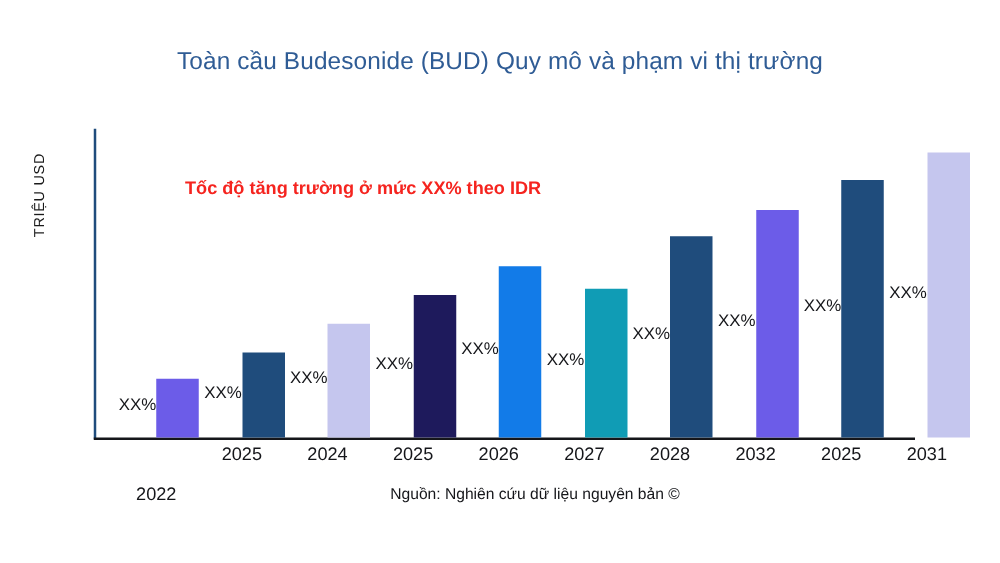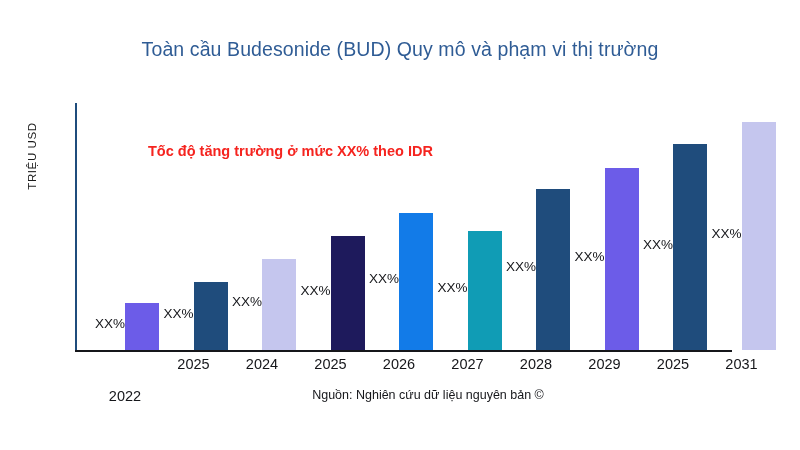--- a/index.html
+++ b/index.html
@@ -161,21 +161,21 @@
       <div class="x-tick" style="left: 433.5px;">2027</div>
       <div class="bar-group" style="left: 502px;">
         <div class="bar-value">XX%</div>
         <div class="bar-rect" style="height: 161px; background: rgb(31, 76, 124);"></div>
       </div>
       <div class="x-tick" style="left: 502px;">2028</div>
       <div class="bar-group" style="left: 570.5px;">
         <div class="bar-value">XX%</div>
         <div class="bar-rect" style="height: 182px; background: rgb(108, 92, 232);"></div>
       </div>
-      <div class="x-tick" style="left: 570.5px;">2029</div>
+      <div class="x-tick" style="left: 570.5px;">2032</div>
       <div class="bar-group" style="left: 639px;">
         <div class="bar-value">XX%</div>
         <div class="bar-rect" style="height: 206px; background: rgb(31, 76, 124);"></div>
       </div>
       <div class="x-tick" style="left: 639px;">2025</div>
       <div class="bar-group" style="left: 707.5px;">
         <div class="bar-value">XX%</div>
         <div class="bar-rect" style="height: 228px; background: rgb(197, 198, 238);"></div>
       </div>
       <div class="x-tick" style="left: 707.5px;">2031</div>

